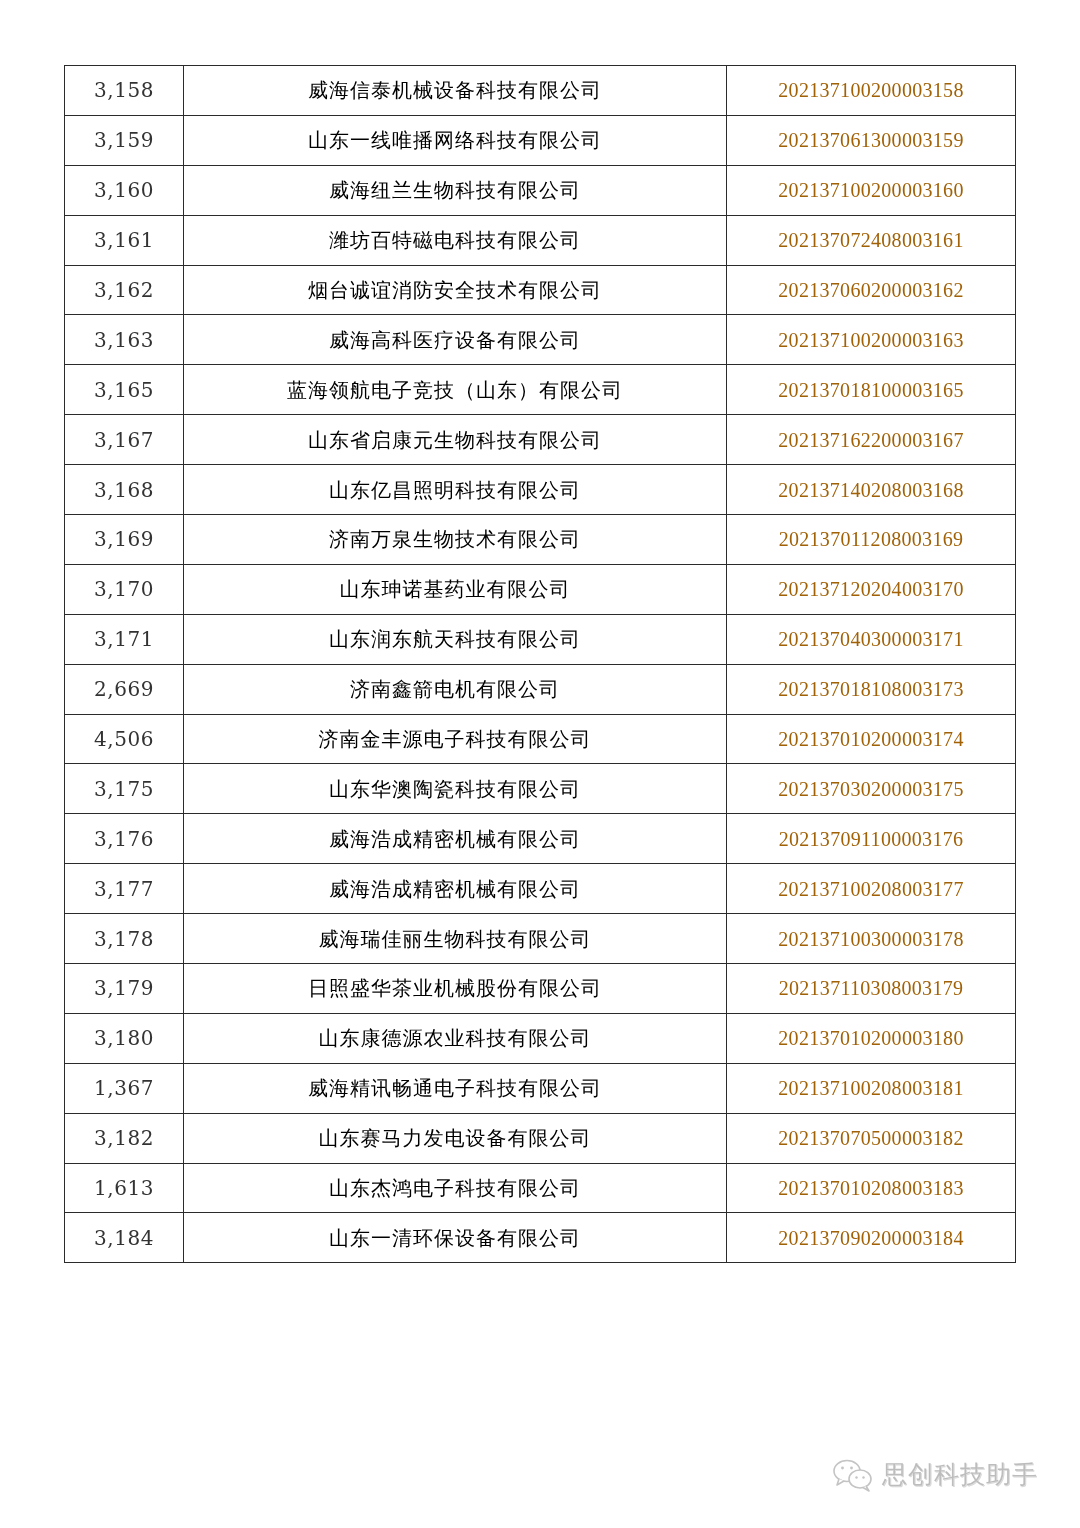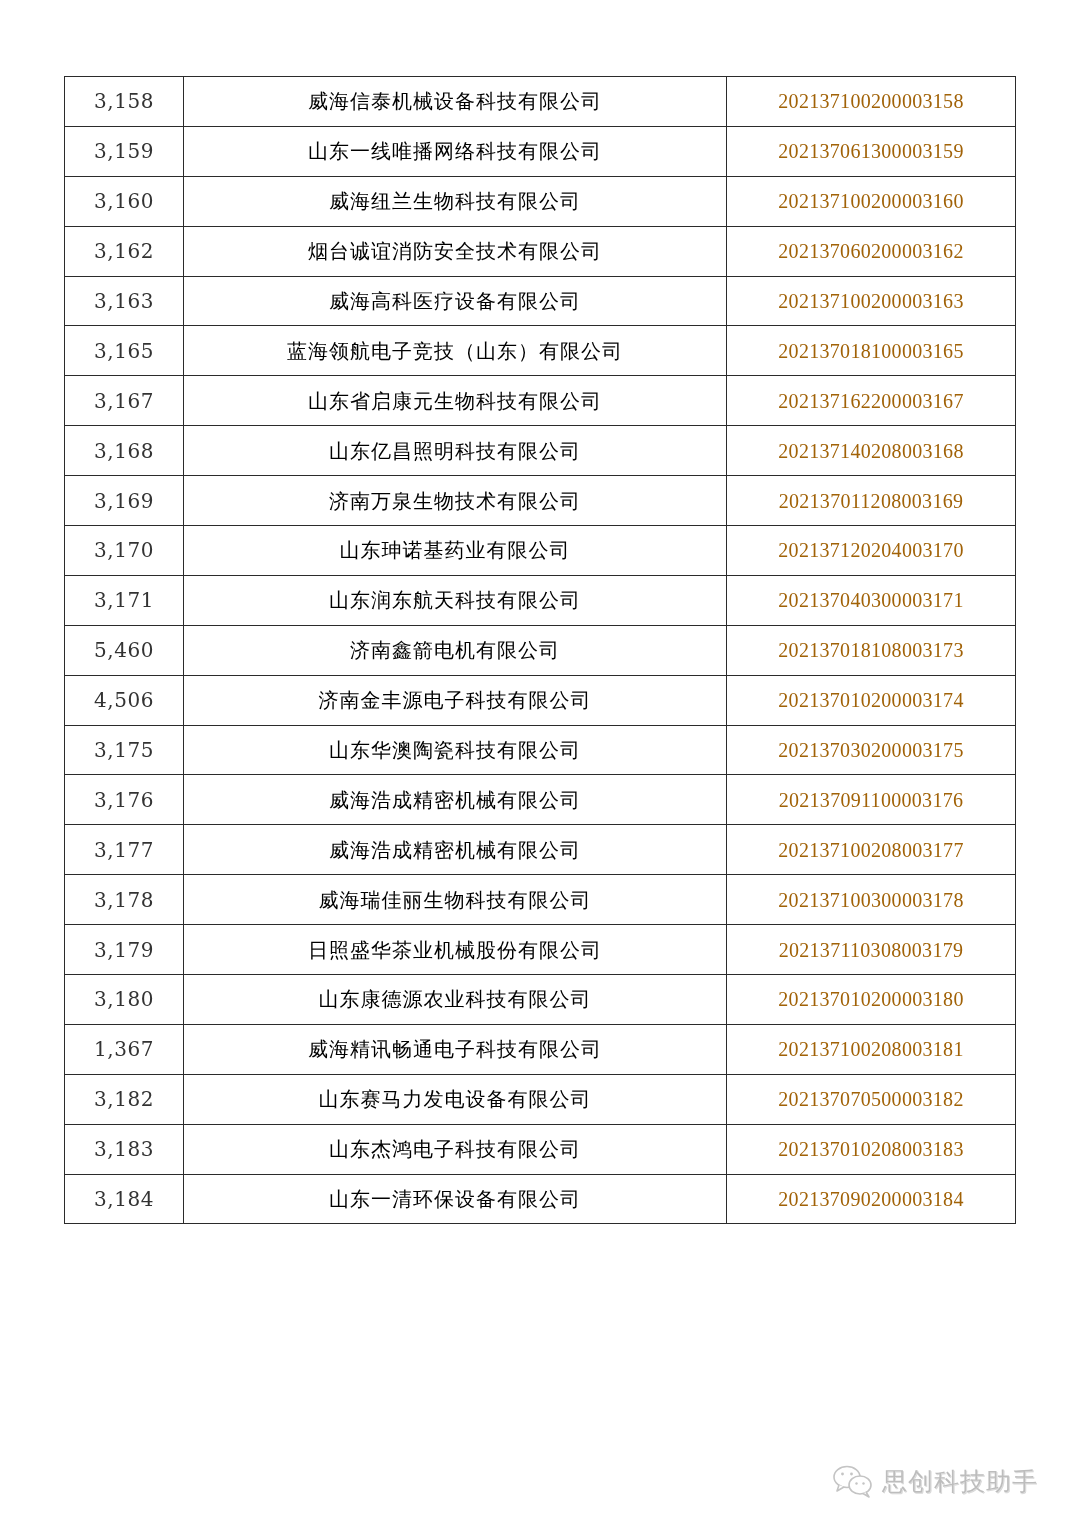--- a/index.html
+++ b/index.html
@@ -17,21 +17,21 @@
     }
     .page {
       position: absolute;
       left: 0; top: 0;
       width: 1080px;
       height: 1528px;
     }
     table.registry {
       position: absolute;
       left: 64px;
-      top: 76px;
+      top: 65px;
       width: 951px;
       border-collapse: collapse;
       table-layout: fixed;
     }
     table.registry td {
       border: 1.5px solid #2b2b2b;
       height: 48.9px;
       padding: 0;
       text-align: center;
       vertical-align: middle;
@@ -60,21 +60,21 @@
       font-size: 20px;
       color: #a16207;
       letter-spacing: 0.3px;
     }
     .watermark {
       position: absolute;
       left: 832px;
       top: 1458px;
       height: 40px;
       display: flex;
-      align-items: flex-end;
+      align-items: flex-start;
       gap: 6px;
       color: #b9b9b9;
     }
     .watermark .wm-icon {
       width: 44px;
       height: 34px;
       display: inline-block;
     }
     .watermark .wm-text {
       font-family: "DejaVu Sans", "Liberation Sans", sans-serif;
@@ -107,20 +107,25 @@
     <td class="cell-name">山东一线唯播网络科技有限公司</td>
     <td class="cell-code">202137061300003159</td>
   </tr>
 
   <tr>
     <td class="cell-idx">3,160</td>
     <td class="cell-name">威海纽兰生物科技有限公司</td>
     <td class="cell-code">202137100200003160</td>
   </tr>
 
+  <tr>
+    <td class="cell-idx">3,161</td>
+    <td class="cell-name">潍坊百特磁电科技有限公司</td>
+    <td class="cell-code">202137072408003161</td>
+  </tr>
 
   <tr>
     <td class="cell-idx">3,162</td>
     <td class="cell-name">烟台诚谊消防安全技术有限公司</td>
     <td class="cell-code">202137060200003162</td>
   </tr>
 
   <tr>
     <td class="cell-idx">3,163</td>
     <td class="cell-name">威海高科医疗设备有限公司</td>
@@ -160,21 +165,21 @@
   </tr>
 
   <tr>
     <td class="cell-idx">3,171</td>
     <td class="cell-name">山东润东航天科技有限公司</td>
     <td class="cell-code">202137040300003171</td>
   </tr>
 
 
   <tr>
-    <td class="cell-idx">5,460</td>
+    <td class="cell-idx">2,669</td>
     <td class="cell-name">济南鑫箭电机有限公司</td>
     <td class="cell-code">202137018108003173</td>
   </tr>
 
   <tr>
     <td class="cell-idx">4,506</td>
     <td class="cell-name">济南金丰源电子科技有限公司</td>
     <td class="cell-code">202137010200003174</td>
   </tr>
 
@@ -220,21 +225,21 @@
     <td class="cell-code">202137100208003181</td>
   </tr>
 
   <tr>
     <td class="cell-idx">3,182</td>
     <td class="cell-name">山东赛马力发电设备有限公司</td>
     <td class="cell-code">202137070500003182</td>
   </tr>
 
   <tr>
-    <td class="cell-idx">3,183</td>
+    <td class="cell-idx">1,613</td>
     <td class="cell-name">山东杰鸿电子科技有限公司</td>
     <td class="cell-code">202137010208003183</td>
   </tr>
 
   <tr>
     <td class="cell-idx">3,184</td>
     <td class="cell-name">山东一清环保设备有限公司</td>
     <td class="cell-code">202137090200003184</td>
   </tr>
 </tbody>

